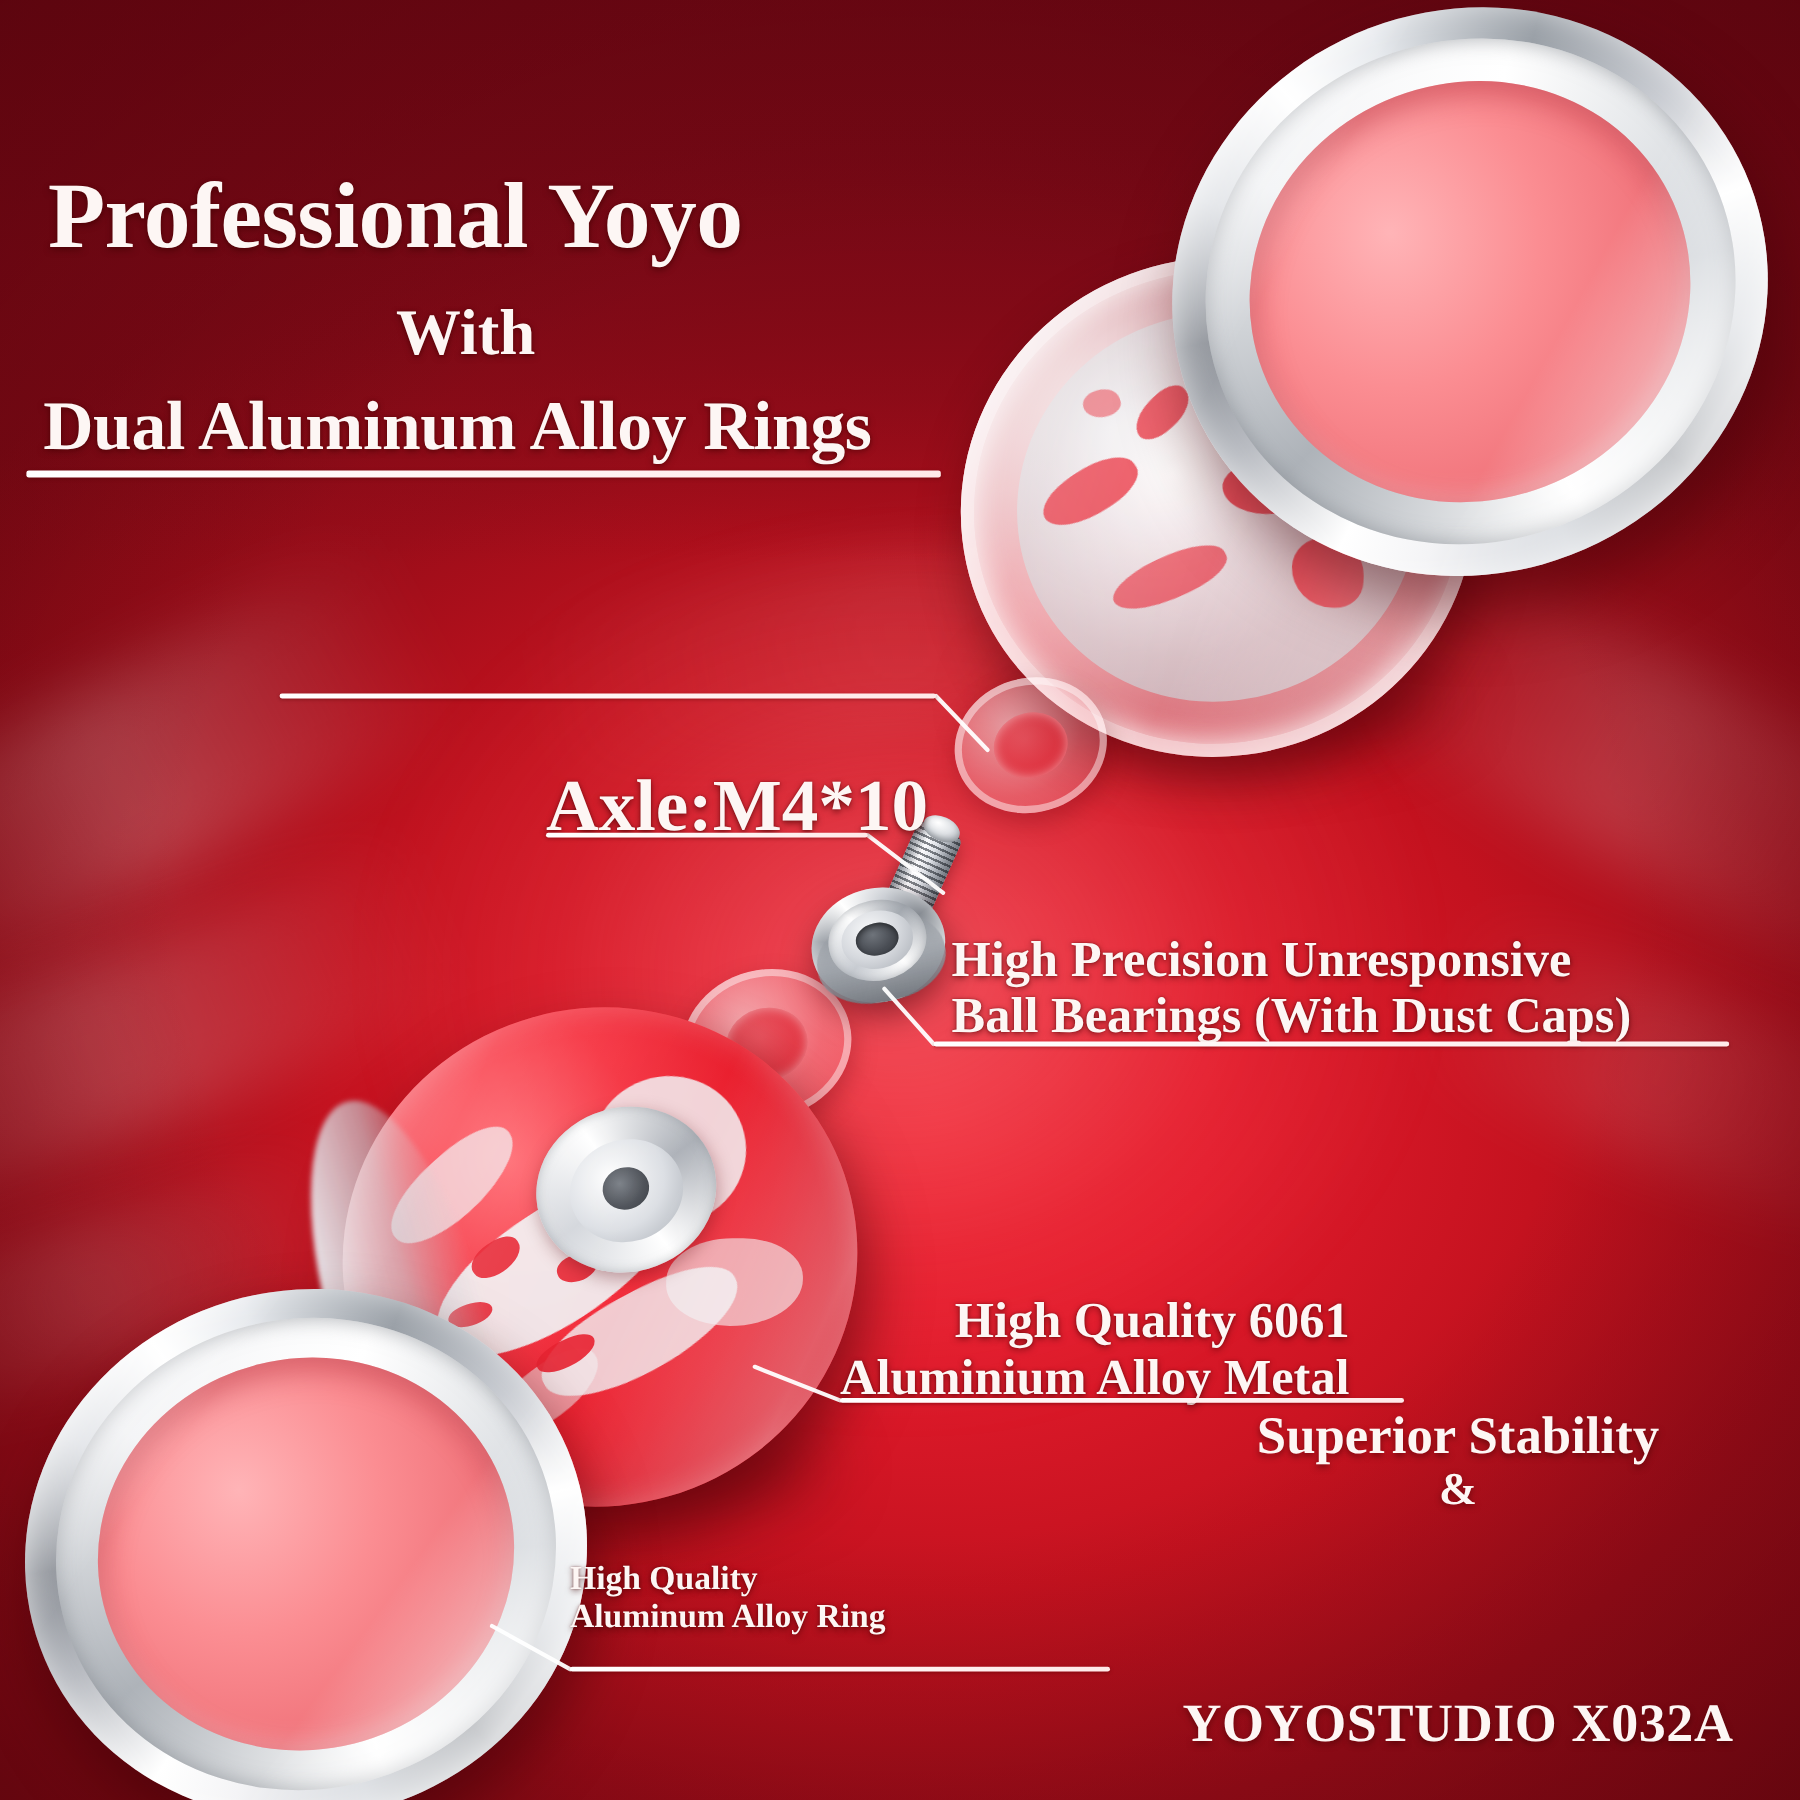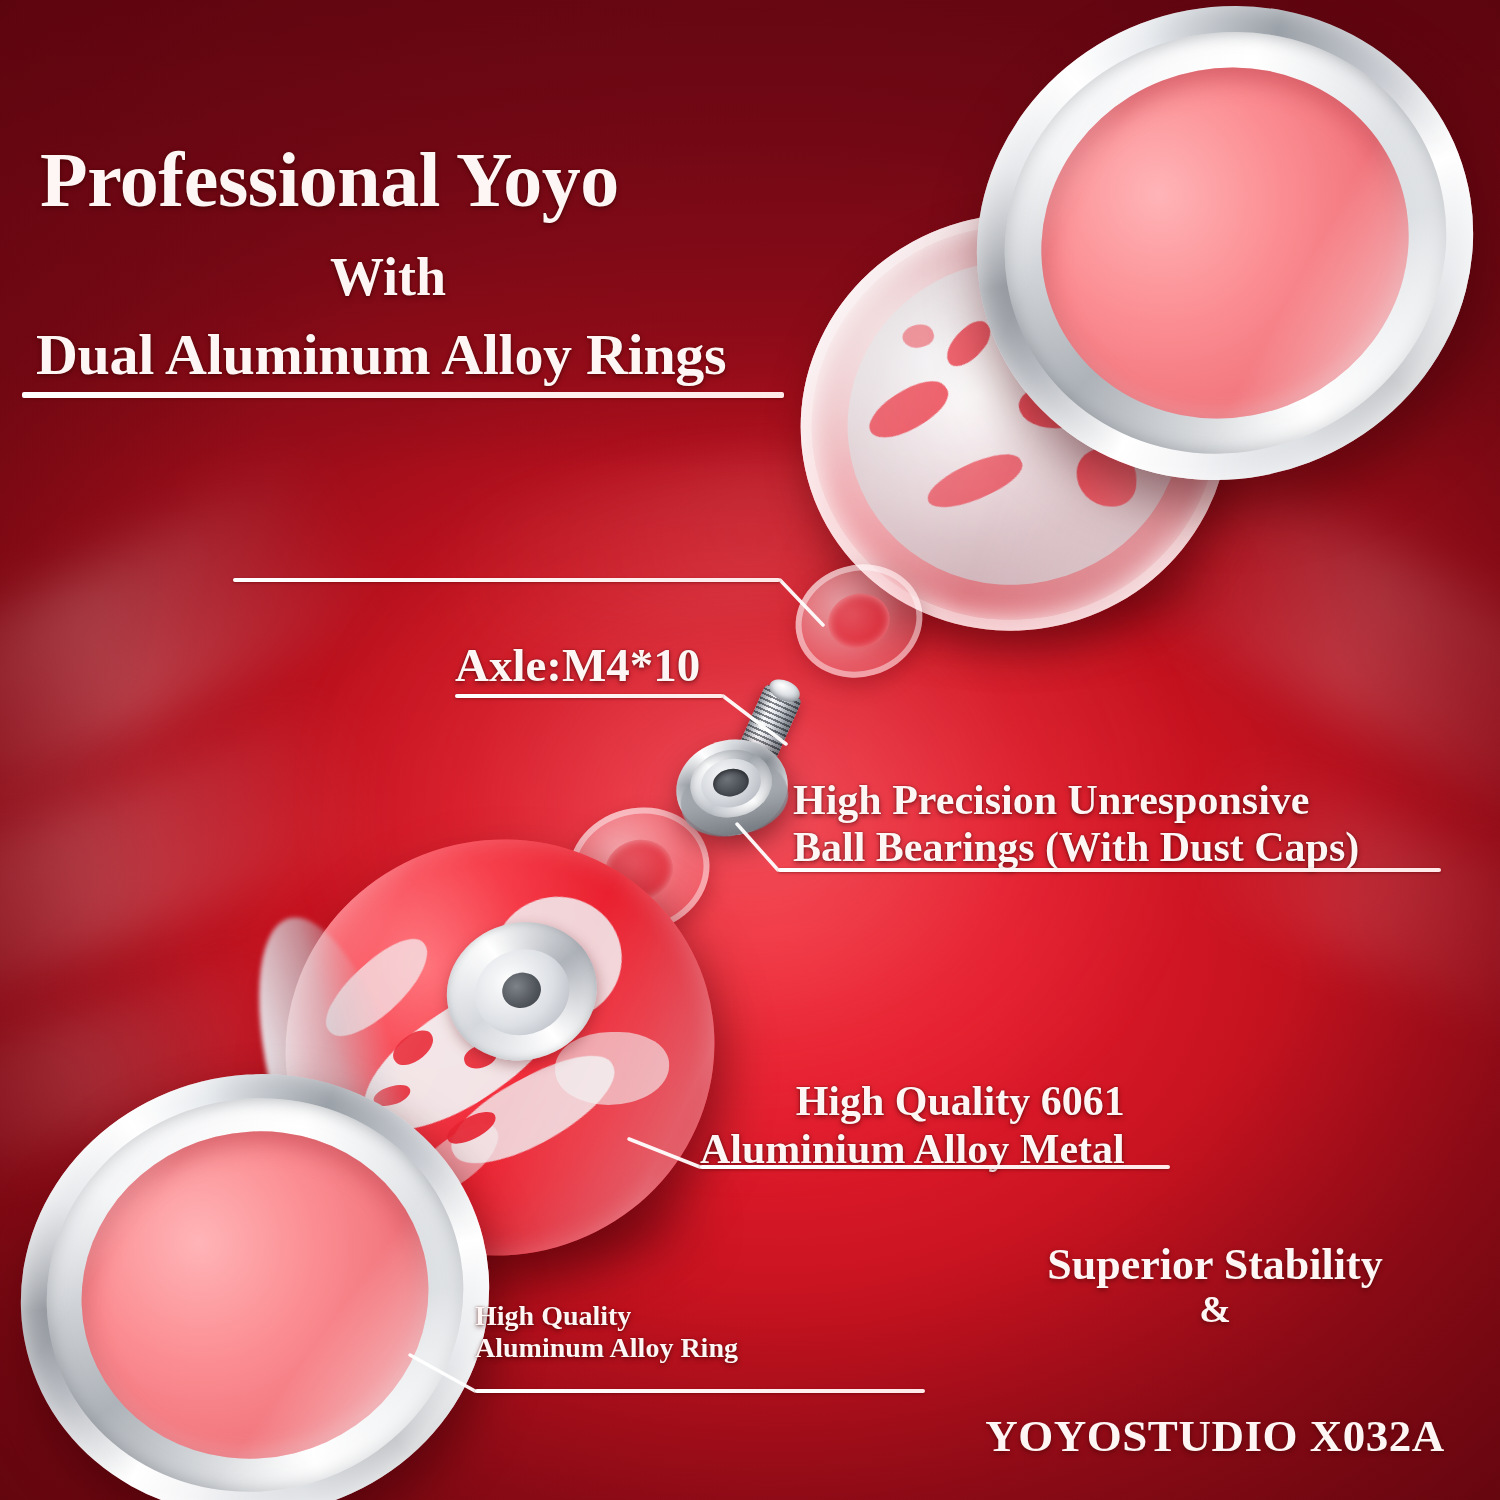--- a/index.html
+++ b/index.html
@@ -52,33 +52,33 @@
 
   #title1{left:40px;top:40px;font-size:78px;letter-spacing:-.5px;}
   #title2{left:40px;top:140px;font-size:78px;letter-spacing:-.5px;text-align:center;}
   #title3{left:330px;top:250px;font-size:54px;}
   #title4{left:36px;top:325px;font-size:58px;letter-spacing:-.3px;}
   #title-underline{left:22px;top:392px;width:762px;height:6px;}
 
   #lbl-silicon{left:233px;top:525px;font-size:45px;}
   #ul-silicon{left:233px;top:578px;width:547px;height:4px;}
 
-  #lbl-axle{left:455px;top:642px;font-size:47px;}
+  #lbl-axle{left:455px;top:642px;font-size:61px;}
   #ul-axle{left:455px;top:694px;width:268px;height:4px;}
 
   #lbl-bearing{left:793px;top:777px;font-size:42px;line-height:1.12;white-space:pre-line;}
   #ul-bearing{left:778px;top:868px;width:663px;height:4px;}
 
   #lbl-6061{left:700px;top:1078px;font-size:42px;line-height:1.14;white-space:pre-line;text-align:right;}
   #ul-6061{left:700px;top:1165px;width:470px;height:4px;}
 
   #lbl-ring{left:475px;top:1300px;font-size:28px;line-height:1.14;white-space:pre-line;}
   #ul-ring{left:475px;top:1389px;width:450px;height:4px;}
 
-  #tagline{position:absolute;left:950px;top:1240px;width:530px;text-align:center;
+  #tagline{position:absolute;left:950px;top:1172px;width:530px;text-align:center;
            color:#fdf6f4;font-weight:700;font-size:44px;line-height:1.12;
            text-shadow:0 2px 5px rgba(60,0,0,.55);}
   #tagline .amp{font-size:38px;display:block;line-height:1.1;}
   #model{position:absolute;left:950px;top:1410px;width:530px;text-align:center;
          color:#fdf6f4;font-weight:700;font-size:45px;letter-spacing:.5px;
          text-shadow:0 2px 5px rgba(60,0,0,.55);}
 
   
   #leaders{position:absolute;left:0;top:0;width:1500px;height:1500px;pointer-events:none;}
 

